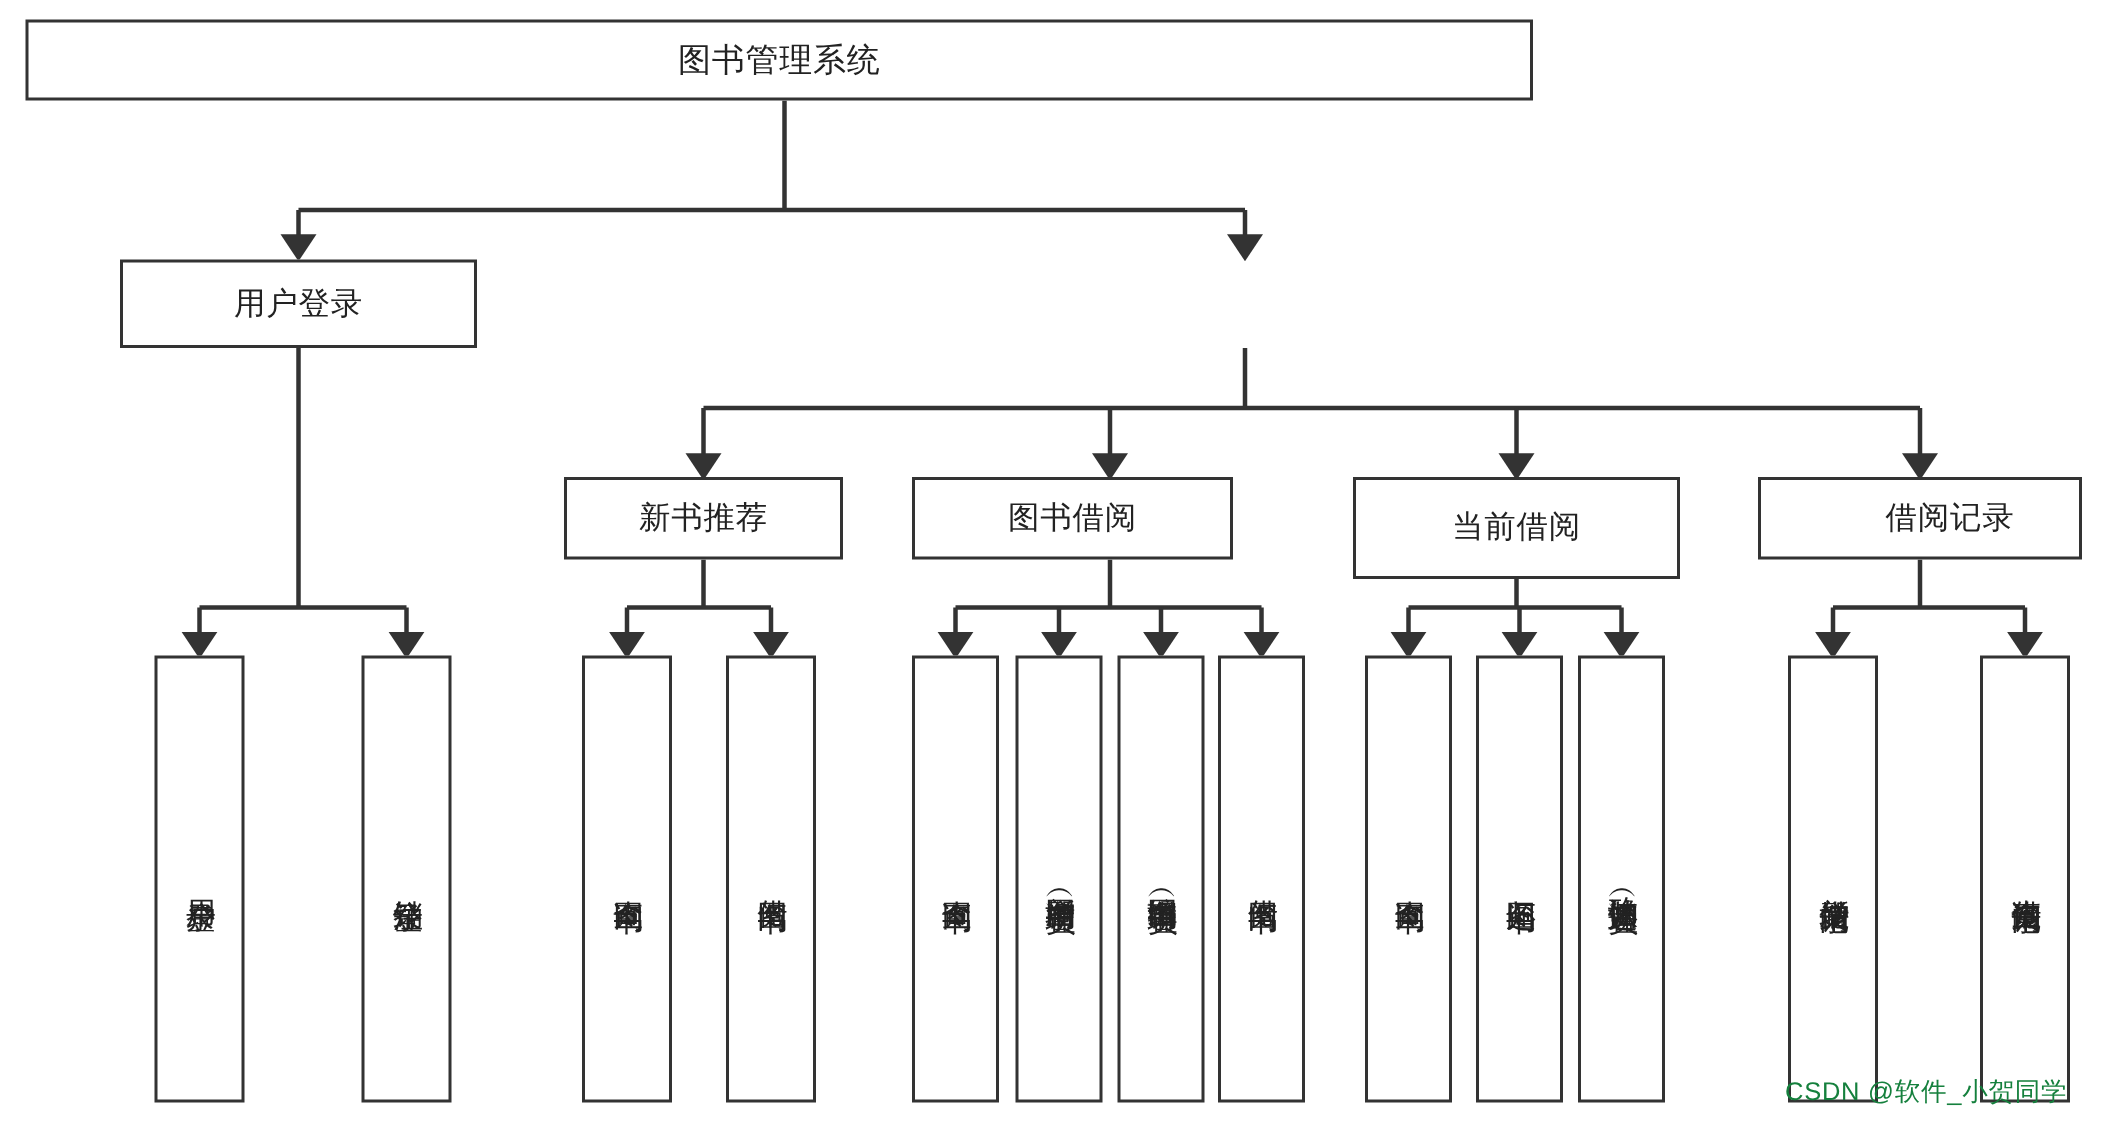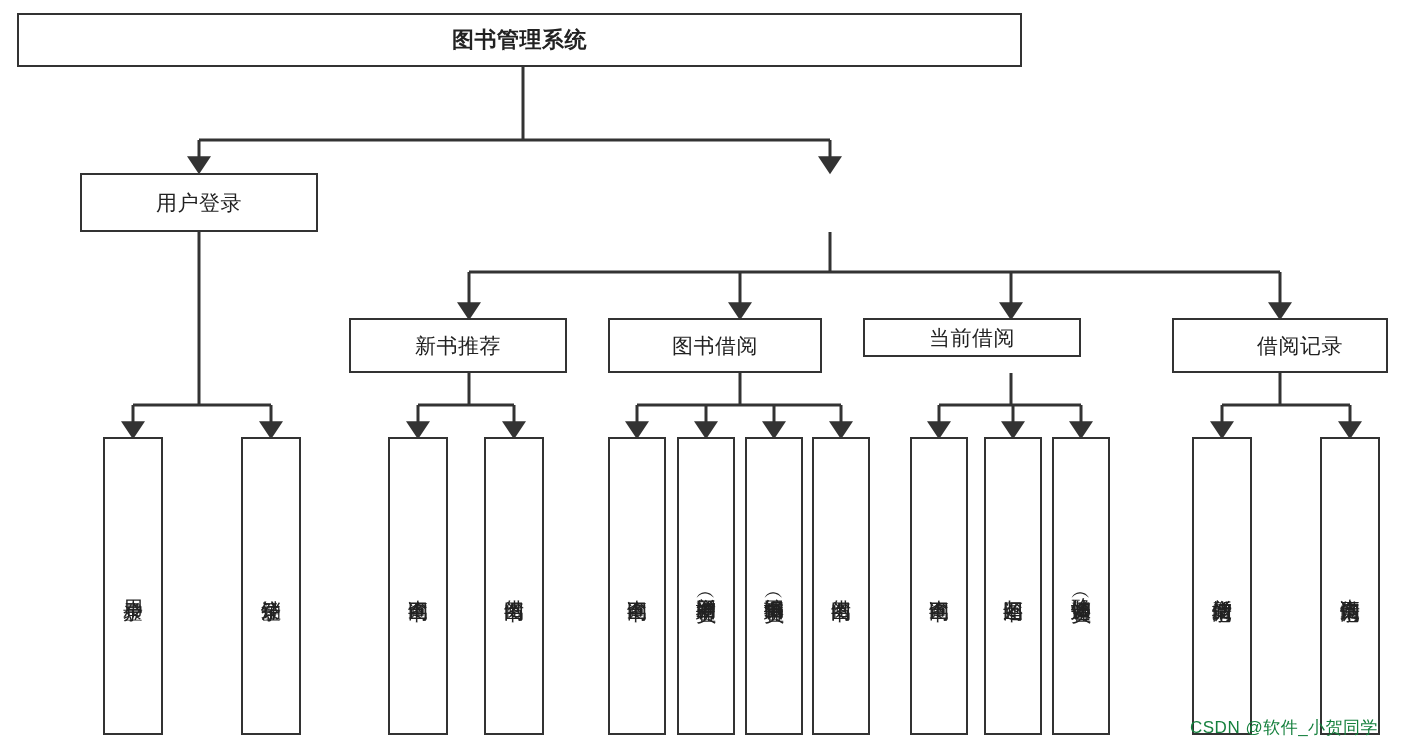--- a/index.html
+++ b/index.html
@@ -120,35 +120,35 @@
       <path d="M1013,405 L1013,429" marker-end="url(#arrowhead)"></path>
       <path d="M1081,405 L1081,429" marker-end="url(#arrowhead)"></path>
 
       <path d="M1280,373 L1280,405"></path>
       <path d="M1222,405 L1350,405"></path>
       <path d="M1222,405 L1222,429" marker-end="url(#arrowhead)"></path>
       <path d="M1350,405 L1350,429" marker-end="url(#arrowhead)"></path>
     </g>
   </svg>
 
-  <div class="node node-h node-root" style="left:17px; top:13px; width:1005px; height:54px;font-weight:bold;">
+  <div class="node node-h node-root" style="left:17px; top:13px; width:1005px; height:54px;">
     <span>图书管理系统</span>
   </div>
 
   <div class="node node-h" style="left:80px; top:173px; width:238px; height:59px;">
     <span>用户登录</span>
   </div>
 
-  <div class="node node-h" style="left:349px; top:318px; width:218px; height:55px;">
+  <div class="node node-h" style="left:376px; top:318px; width:186px; height:55px;">
     <span>新书推荐</span>
   </div>
   <div class="node node-h" style="left:608px; top:318px; width:214px; height:55px;">
     <span>图书借阅</span>
   </div>
-  <div class="node node-h" style="left:863px; top:318px; width:218px; height:39px;">
+  <div class="node node-h" style="left:902px; top:318px; width:218px; height:68px;">
     <span>当前借阅</span>
   </div>
   <div class="node node-h" style="left:1172px; top:318px; width:216px; height:55px;padding-left:40px;">
     <span>借阅记录</span>
   </div>
 
   <div class="node node-v" style="left:103px; top:437px; width:60px; height:298px;">
     <span class="vtext">用户登录</span>
   </div>
   <div class="node node-v" style="left:241px; top:437px; width:60px; height:298px;">

